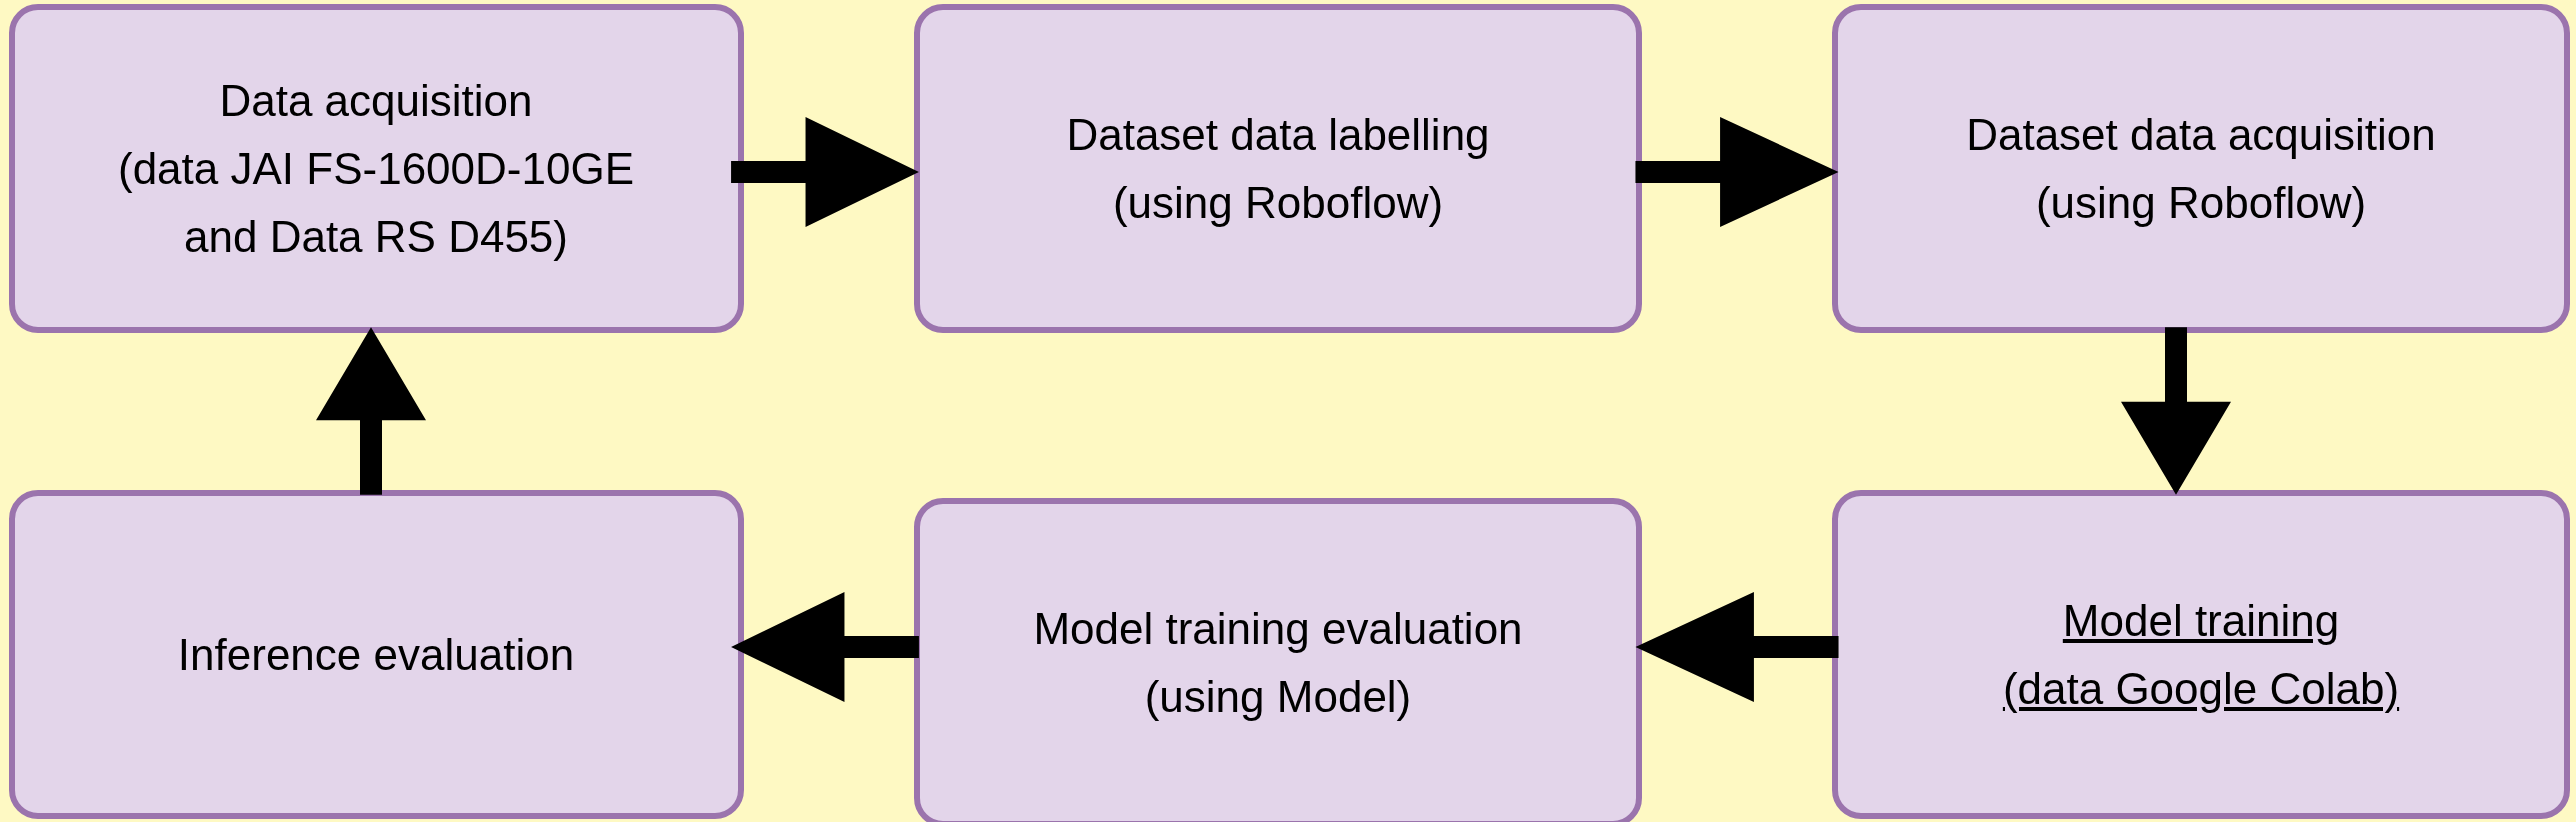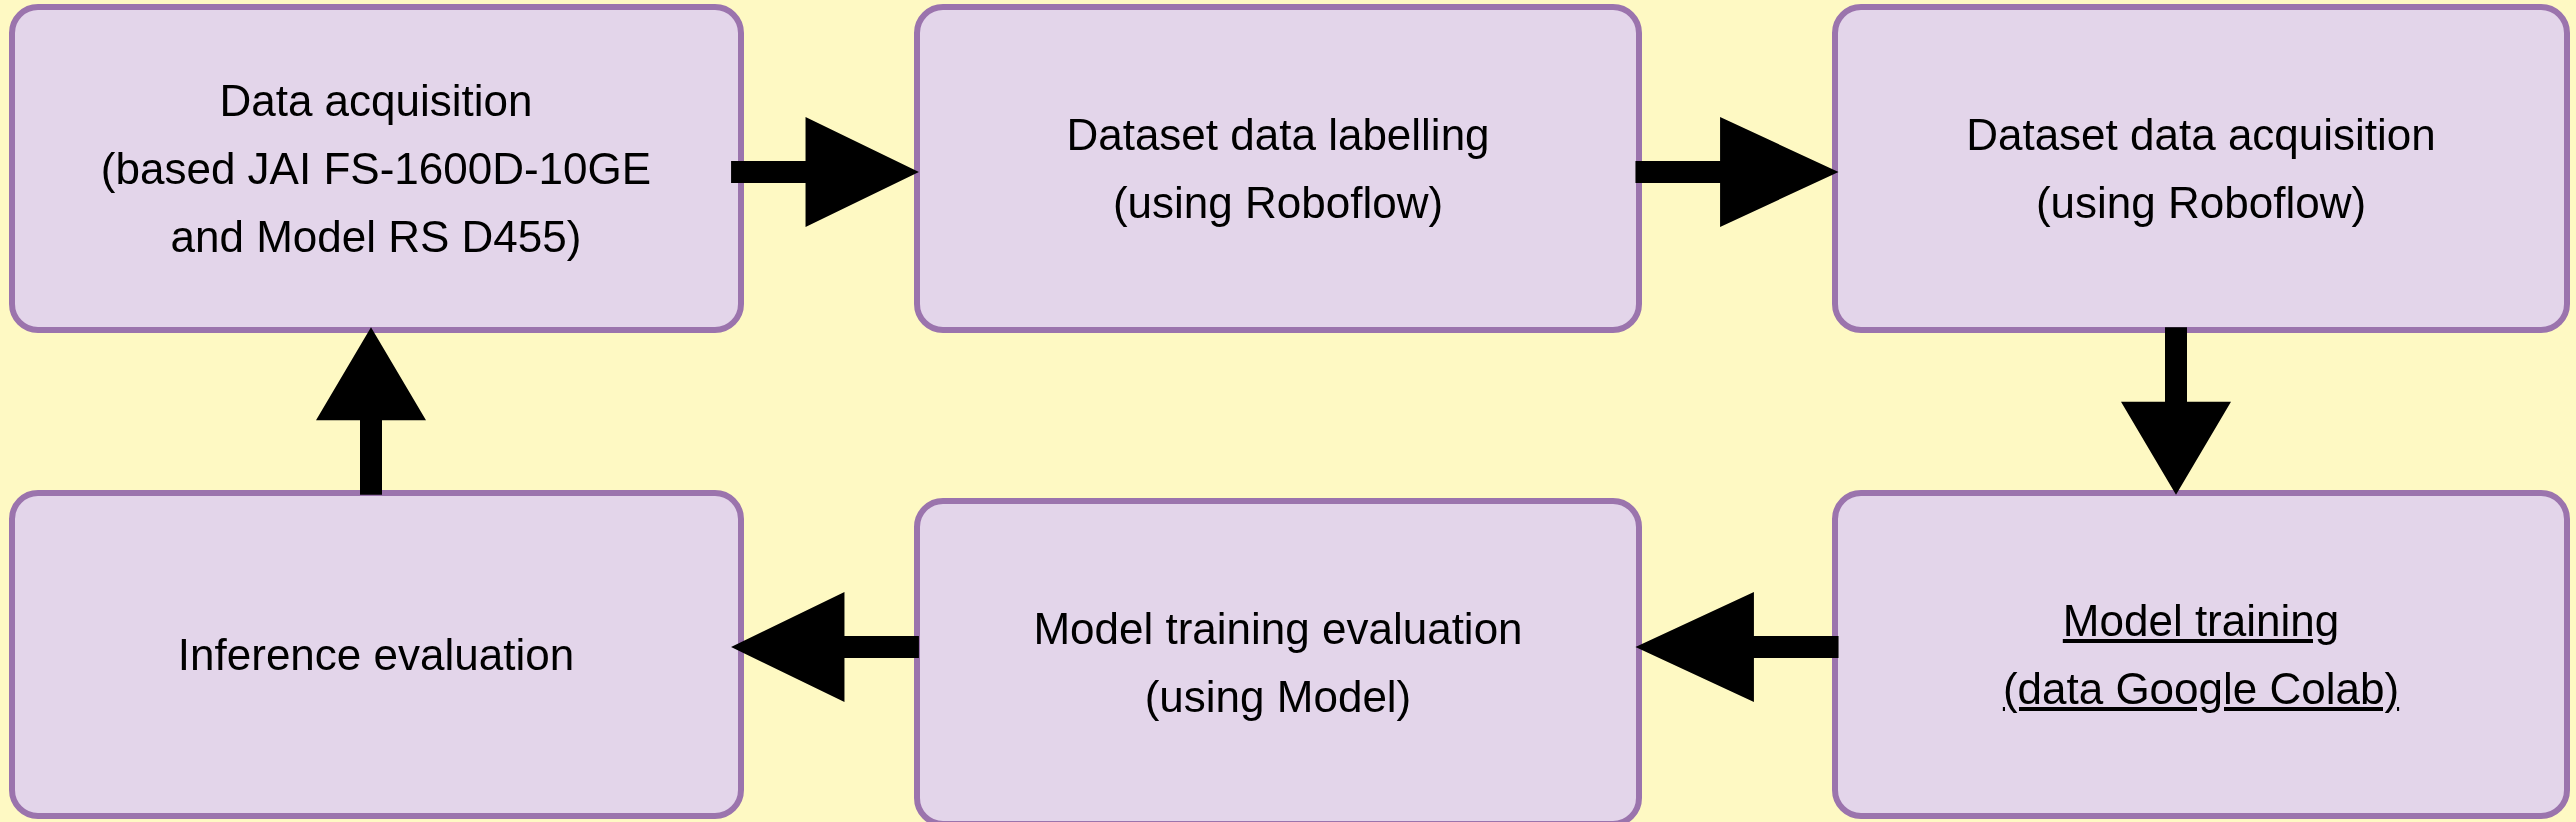--- a/index.html
+++ b/index.html
@@ -57,22 +57,22 @@
   #arrow-eval-to-infer { left: 731px;  top: 592px; width: 188px; height: 110px; }
   #arrow-infer-to-acq  { left: 316px;  top: 327px; width: 110px; height: 168px; }
 </style>
 </head>
 <body>
 
 <div id="canvas">
 
   <div class="node" id="node-data-acquisition">
     <span class="ln">Data acquisition</span>
-    <span class="ln">(based JAI FS-1600D-10GE</span>
-    <span class="ln">and Model RS D455)</span>
+    <span class="ln">(data JAI FS-1600D-10GE</span>
+    <span class="ln">and Data RS D455)</span>
   </div>
 
   <div class="node" id="node-dataset-labelling">
     <span class="ln">Dataset data labelling</span>
     <span class="ln">(using Roboflow)</span>
   </div>
 
   <div class="node" id="node-dataset-augmentation">
     <span class="ln">Dataset data acquisition</span>
     <span class="ln">(using Roboflow)</span>

